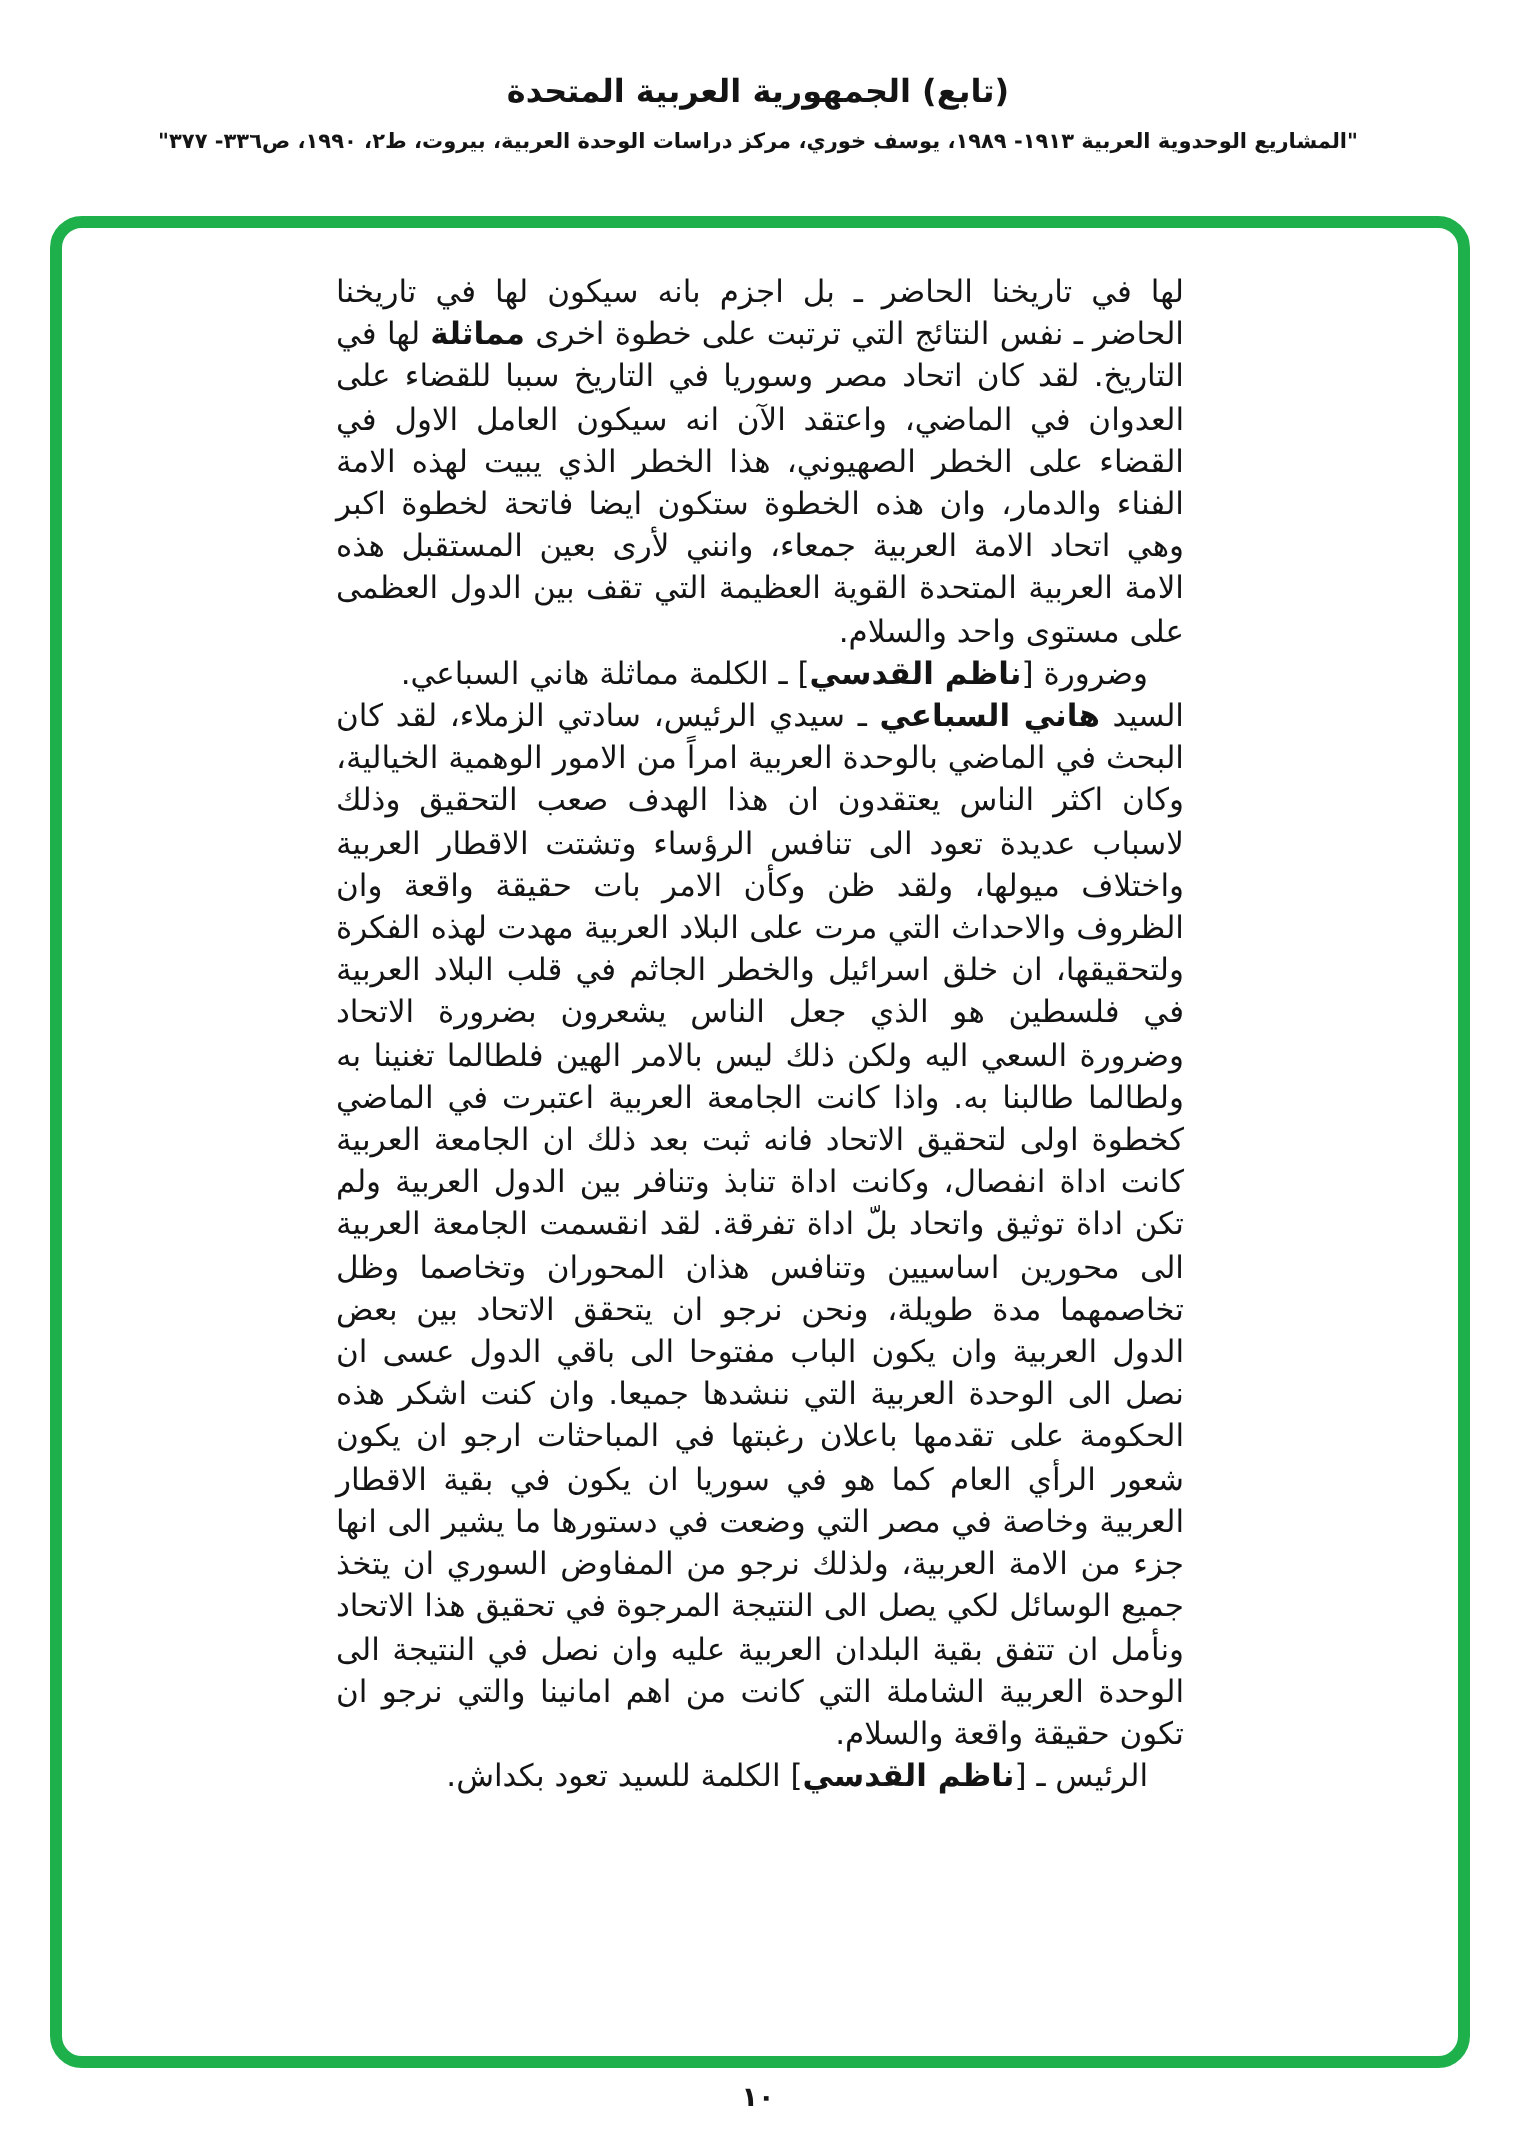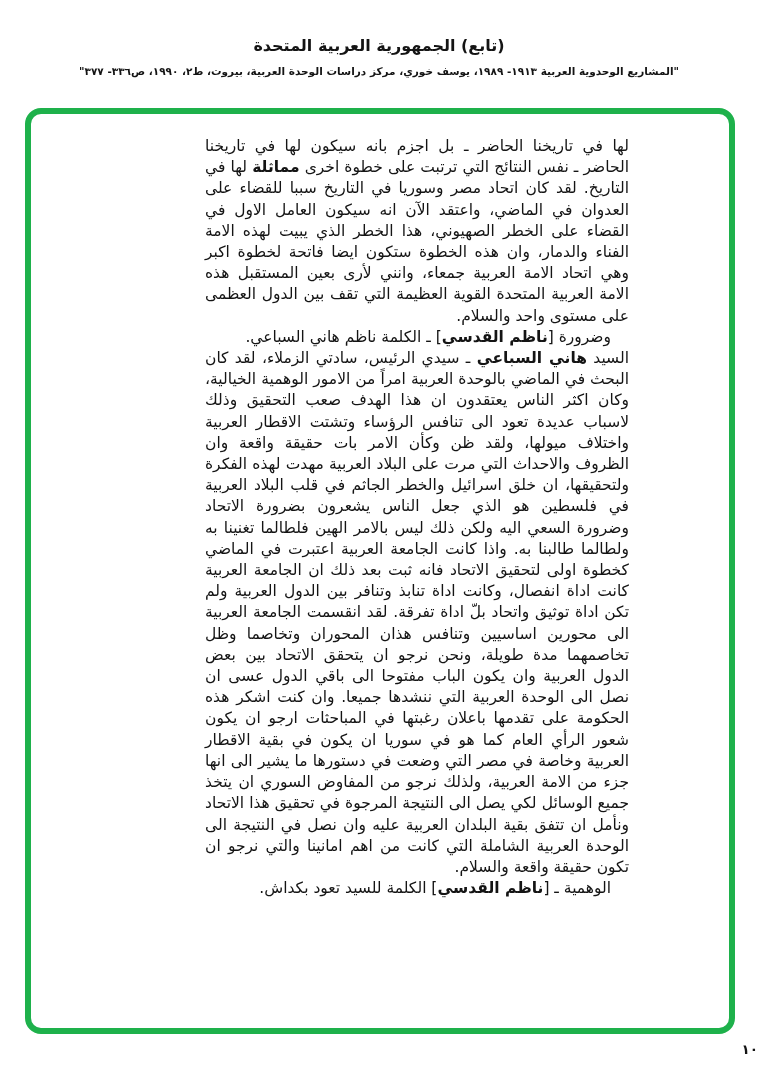--- a/index.html
+++ b/index.html
@@ -49,51 +49,51 @@
   }
   .body-text {
     position: absolute;
     top: 136px;
     left: 168px;
     width: 424px;
     direction: rtl;
     text-align: justify;
     font-size: 15.5px;
     line-height: 21.2px;
-    margin-left: 37px;
   }
   .body-text p.para {
     margin: 0;
     padding: 0;
   }
   .body-text p.para.indent {
     text-indent: 18px;
   }
   .body-text .b {
     font-weight: bold;
   }
   .page-number {
     position: absolute;
     top: 1041px;
     left: 0;
     right: 0;
+    text-align: center;
     direction: rtl;
     font-size: 13.5px;
     font-weight: bold;
   }
 </style>
 </head>
 <body>
 
 <div class="doc-title">(تابع) الجمهورية العربية المتحدة</div>
 
 <div class="doc-citation">"المشاريع الوحدوية العربية ١٩١٣- ١٩٨٩، يوسف خوري، مركز دراسات الوحدة العربية، بيروت، ط٢، ١٩٩٠، ص٣٣٦- ٣٧٧"</div>
 
 <div class="green-frame" style="border-color: rgb(30, 177, 75);"></div>
 
 <div class="body-text">
     <p class="para"><span>لها في تاريخنا الحاضر ـ بل اجزم بانه سيكون لها في تاريخنا الحاضر ـ نفس النتائج التي ترتبت على خطوة اخرى </span><span class="b">مماثلة</span><span> لها في التاريخ. لقد كان اتحاد مصر وسوريا في التاريخ سببا للقضاء على العدوان في الماضي، واعتقد الآن انه سيكون العامل الاول في القضاء على الخطر الصهيوني، هذا الخطر الذي يبيت لهذه الامة الفناء والدمار، وان هذه الخطوة ستكون ايضا فاتحة لخطوة اكبر وهي اتحاد الامة العربية جمعاء، وانني لأرى بعين المستقبل هذه الامة العربية المتحدة القوية العظيمة التي تقف بين الدول العظمى على مستوى واحد والسلام.</span></p>
-    <p class="para indent"><span>وضرورة [</span><span class="b">ناظم القدسي</span><span>] ـ الكلمة ناظم هاني السباعي.</span></p>
+    <p class="para indent"><span>وضرورة [</span><span class="b">ناظم القدسي</span><span>] ـ الكلمة مماثلة هاني السباعي.</span></p>
     <p class="para"><span>السيد </span><span class="b">هاني السباعي</span><span> ـ سيدي الرئيس، سادتي الزملاء، لقد كان البحث في الماضي بالوحدة العربية امراً من الامور الوهمية الخيالية، وكان اكثر الناس يعتقدون ان هذا الهدف صعب التحقيق وذلك لاسباب عديدة تعود الى تنافس الرؤساء وتشتت الاقطار العربية واختلاف ميولها، ولقد ظن وكأن الامر بات حقيقة واقعة وان الظروف والاحداث التي مرت على البلاد العربية مهدت لهذه الفكرة ولتحقيقها، ان خلق اسرائيل والخطر الجاثم في قلب البلاد العربية في فلسطين هو الذي جعل الناس يشعرون بضرورة الاتحاد وضرورة السعي اليه ولكن ذلك ليس بالامر الهين فلطالما تغنينا به ولطالما طالبنا به. واذا كانت الجامعة العربية اعتبرت في الماضي كخطوة اولى لتحقيق الاتحاد فانه ثبت بعد ذلك ان الجامعة العربية كانت اداة انفصال، وكانت اداة تنابذ وتنافر بين الدول العربية ولم تكن اداة توثيق واتحاد بلّ اداة تفرقة. لقد انقسمت الجامعة العربية الى محورين اساسيين وتنافس هذان المحوران وتخاصما وظل تخاصمهما مدة طويلة، ونحن نرجو ان يتحقق الاتحاد بين بعض الدول العربية وان يكون الباب مفتوحا الى باقي الدول عسى ان نصل الى الوحدة العربية التي ننشدها جميعا. وان كنت اشكر هذه الحكومة على تقدمها باعلان رغبتها في المباحثات ارجو ان يكون شعور الرأي العام كما هو في سوريا ان يكون في بقية الاقطار العربية وخاصة في مصر التي وضعت في دستورها ما يشير الى انها جزء من الامة العربية، ولذلك نرجو من المفاوض السوري ان يتخذ جميع الوسائل لكي يصل الى النتيجة المرجوة في تحقيق هذا الاتحاد ونأمل ان تتفق بقية البلدان العربية عليه وان نصل في النتيجة الى الوحدة العربية الشاملة التي كانت من اهم امانينا والتي نرجو ان تكون حقيقة واقعة والسلام.</span></p>
-    <p class="para indent"><span>الوهمية ـ [</span><span class="b">ناظم القدسي</span><span>] الكلمة للسيد تعود بكداش.</span></p>
+    <p class="para indent"><span>الرئيس ـ [</span><span class="b">ناظم القدسي</span><span>] الكلمة للسيد تعود بكداش.</span></p>
   </div>
 
 <div class="page-number">١٠</div>
 
 </body></html>

